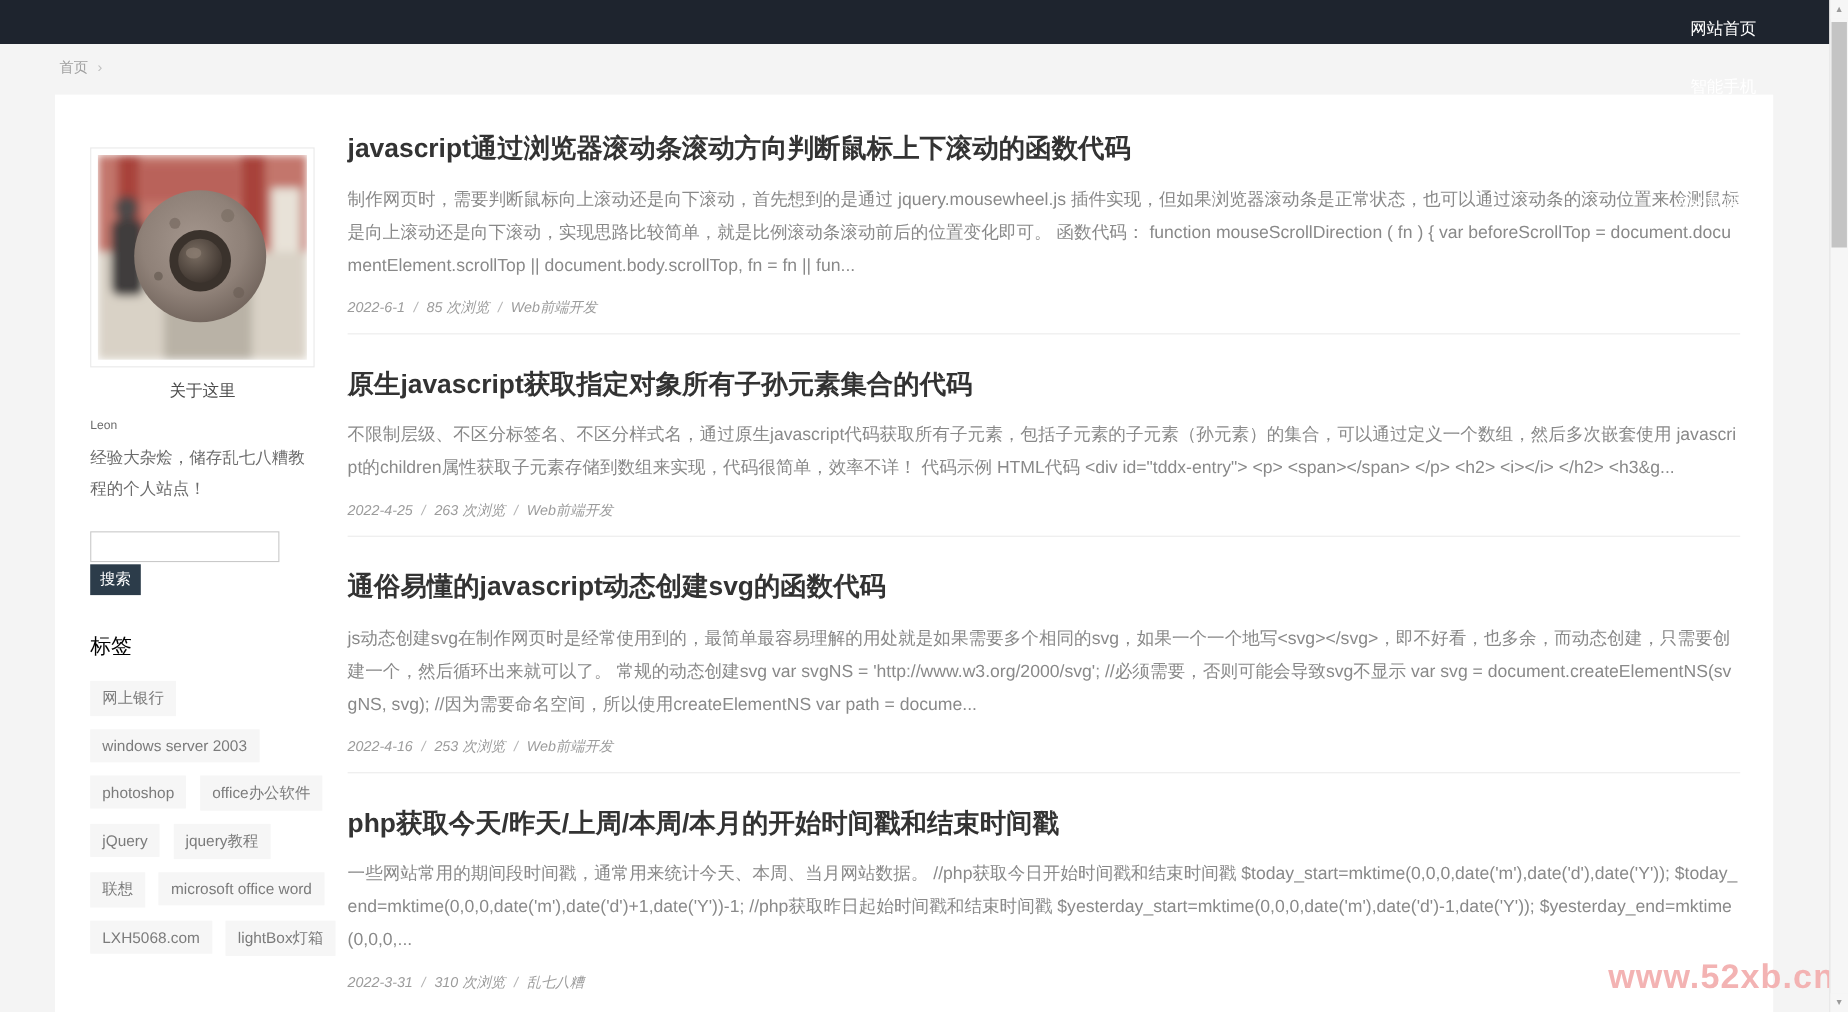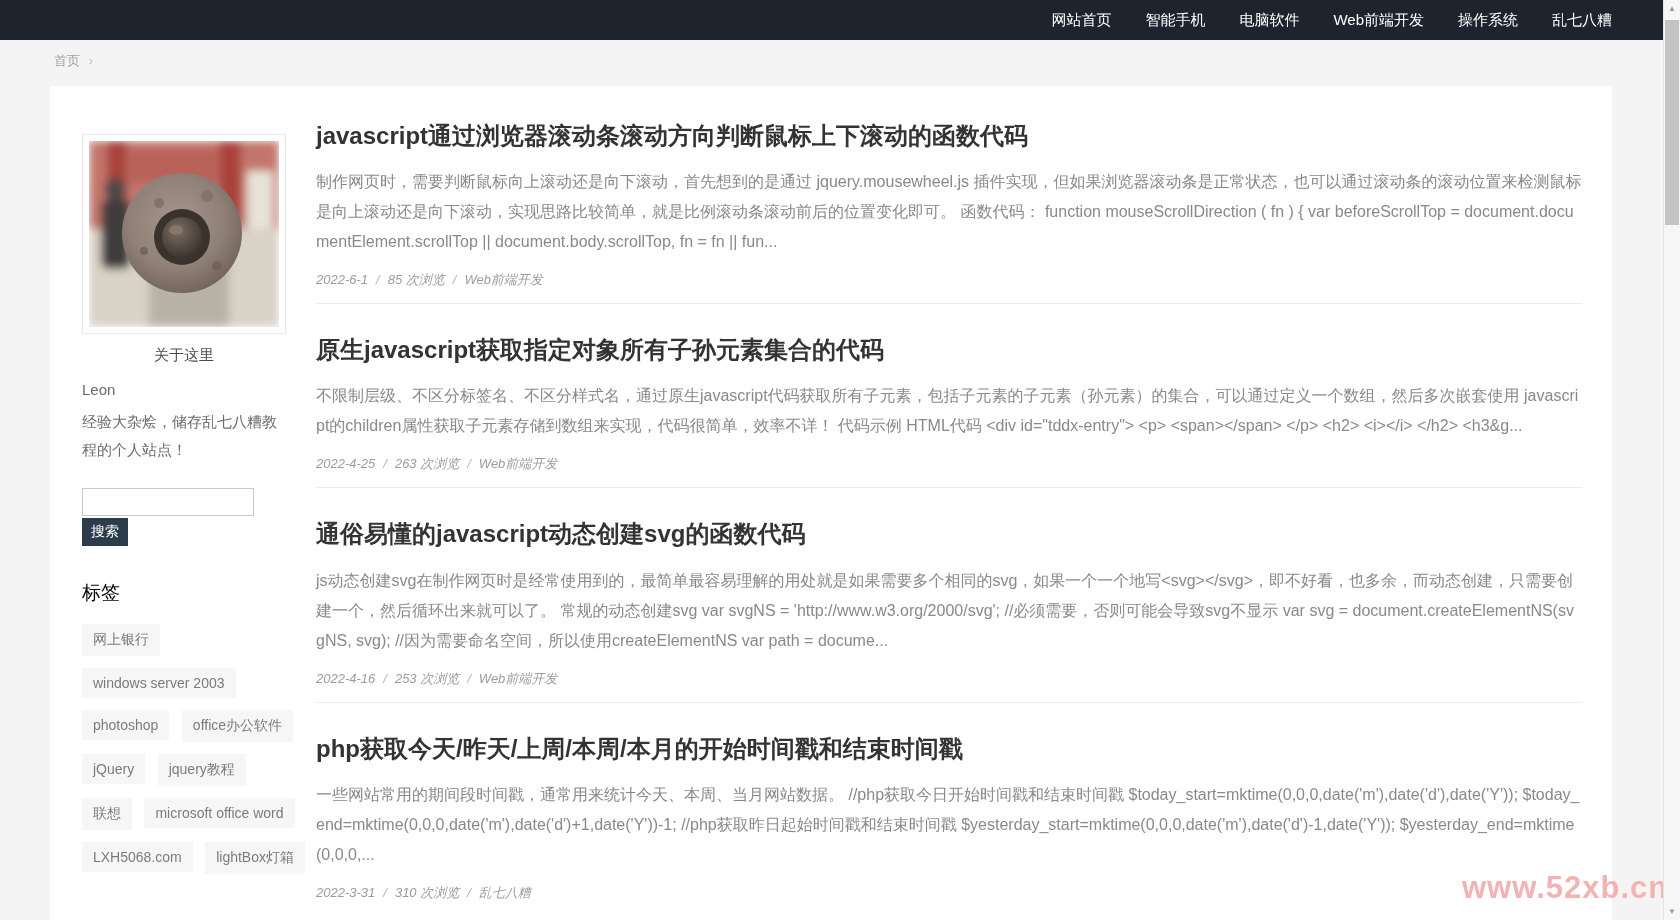--- a/index.html
+++ b/index.html
@@ -9,22 +9,22 @@
     background:#f4f4f4;
     font-family:"Liberation Sans","DejaVu Sans",sans-serif;
   }
 
   
   .navbar {
     position:absolute; top:0; left:0; width:1680px; height:40px;
     background:#1e242e; z-index:5;
   }
   .nav-items {
-    position:absolute; right:68px; top:0; height:40px;
-    display:flex; align-items:center; gap:34px;
+    position:absolute; right:68px; top:17px; height:40px;
+    display:flex; align-items:center; gap:34px;flex-direction:column;
   }
   .nav-item {
     color:#ffffff; font-size:15px; cursor:pointer; white-space:nowrap;
   }
 
   
   .breadcrumb {
     position:absolute; top:52px; left:54px; font-size:13px; color:#aaaaaa;
   }
   .breadcrumb .bc-home { color:#a0a0a0; cursor:pointer; }
@@ -40,21 +40,21 @@
   .sidebar { position:absolute; left:32px; top:48px; width:232px; }
   .avatar-frame {
     width:204px; height:200px; border:1px solid #e9e9e9; background:#fff;
     padding:6px;
   }
   .avatar-frame svg { display:block; width:190px; height:186px; }
   .avatar-caption {
     width:204px; text-align:center; margin-top:12px;
     font-size:15px; color:#4c4c4c;
   }
-  .author-name { margin-top:16px; font-size:15px; color:#6b6b6b; }
+  .author-name { margin-top:16px; font-size:11px; color:#6b6b6b; }
   .author-bio  { margin-top:10px; width:204px; font-size:15px; color:#6b6b6b; line-height:28px; }
 
   .search-box { margin-top:24px; }
   .search-input {
     width:172px; height:28px; border:1px solid #c9c9c9; background:#fff;
     outline:none; padding:0 6px; font-size:14px; display:block;
   }
   .search-button {
     margin-top:2px; width:46px; height:28px; background:#2c3c4a;
     color:#ffffff; font-size:14px; border:none; cursor:pointer;

